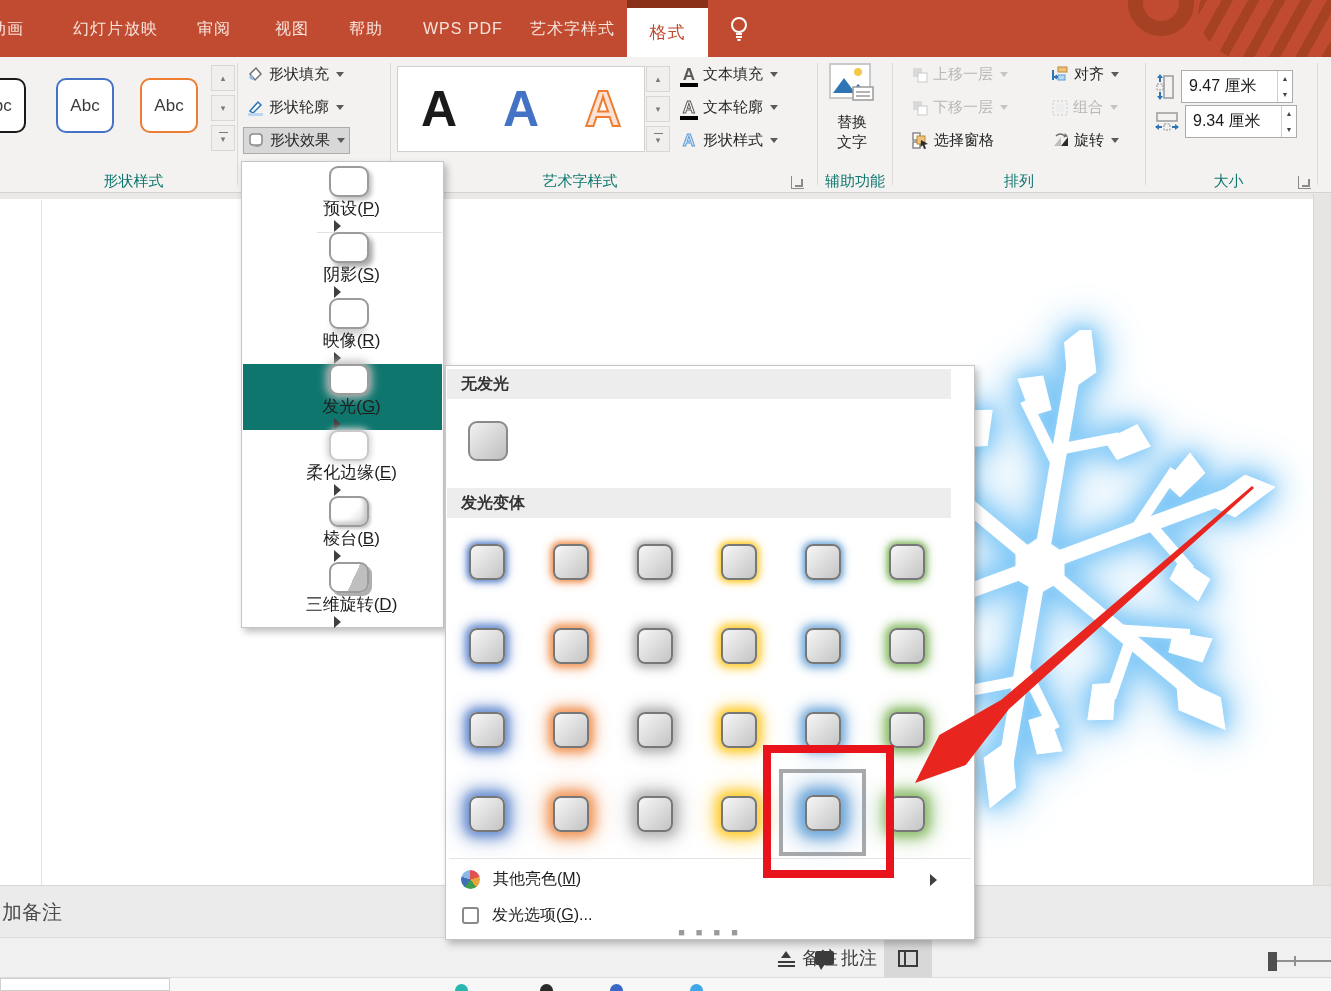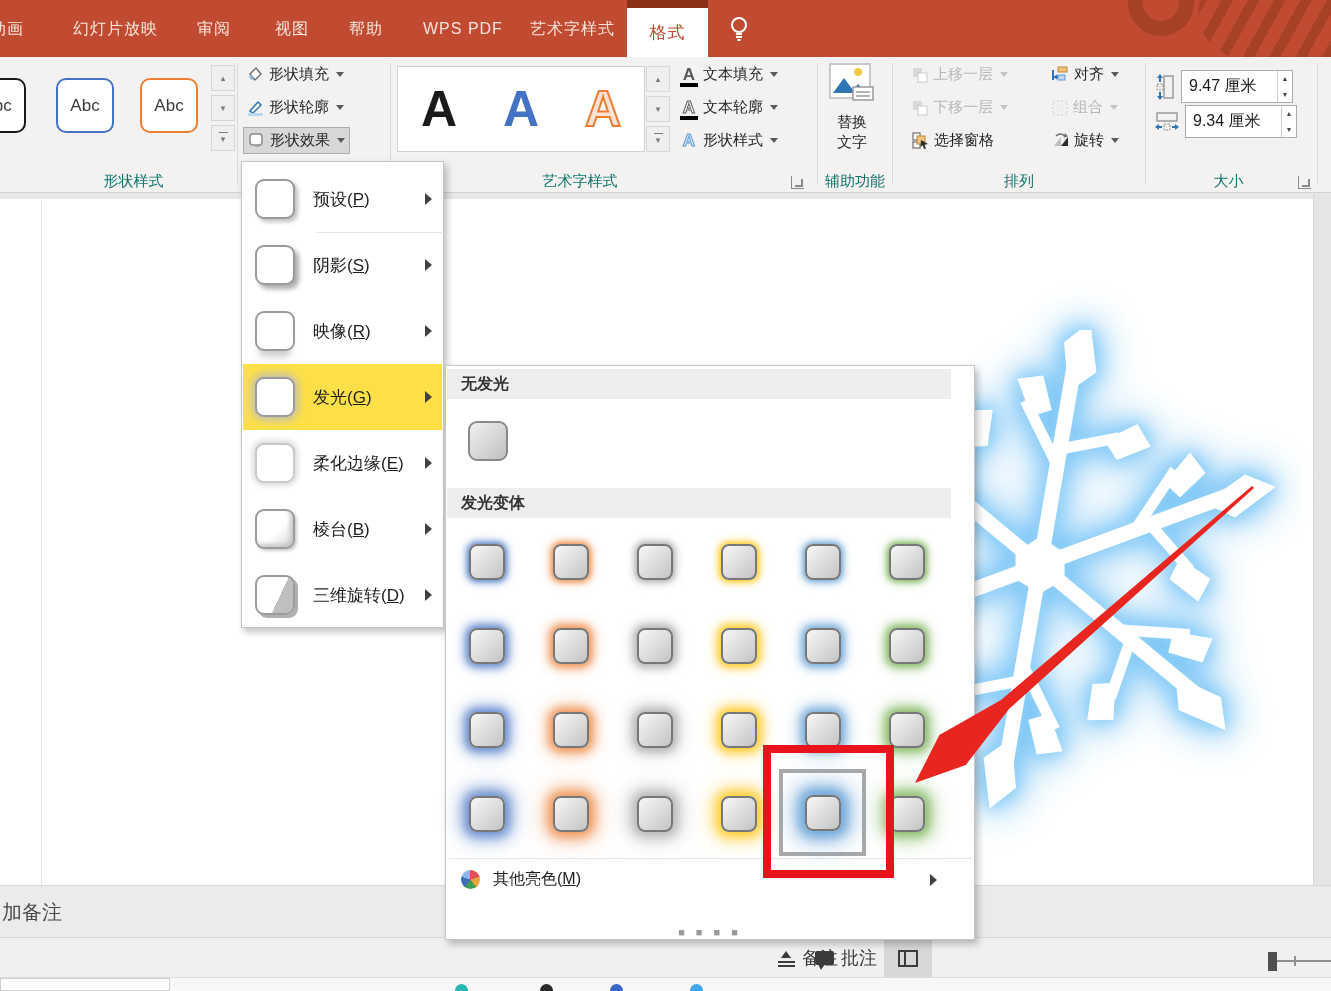--- a/index.html
+++ b/index.html
@@ -59,22 +59,22 @@
   .slide-topline { position:absolute; left:0; top:193px; width:1331px; height:6px; background:#E9E8E7; z-index:6; }
   .pane-vline { position:absolute; left:41px; top:200px; width:1px; height:685px; background:#E3E2E1; z-index:6; }
   .right-margin { position:absolute; left:1313px; top:194px; width:18px; height:691px; background:#E6E5E4; border-left:1px solid #D8D7D6; z-index:6; }
 
   .snowflake { position:absolute; left:880px; top:330px; z-index:8;
                filter:drop-shadow(0 0 5px #9AD4FA) drop-shadow(0 0 12px #6FC0F5) drop-shadow(0 0 20px #8ACCF7); }
 
   
   .menu { position:absolute; left:241px; top:161px; width:203px; height:467px; background:#fff; border:1px solid #C6C5C4;
           box-shadow:3px 4px 7px rgba(0,0,0,.25); z-index:40; }
-  .menuitem { position:absolute; left:1px; width:199px; height:66px; display:flex; align-items:center; cursor:default; }
-  .menuitem.active { background:#fde047; }
+  .menuitem { position:absolute; left:1px; width:199px; height:66px; display:flex; align-items:center; cursor:default;flex-direction:column; }
+  .menuitem.active { background:#0f766e; }
   .mthumb { width:40px; height:40px; background:#fff; border:2px solid #9B9B9B; border-radius:9px; margin-left:12px; }
   .mt-preset { box-shadow:3px 3px 4px #C0C0C0; }
   .mt-shadow { box-shadow:4px 4px 5px #ABABAB; }
   .mt-reflect { box-shadow:0 10px 7px -4px #CFCFCF; }
   .mt-glow { box-shadow:0 0 8px 3px #BDBDBD; }
   .mt-soft { border-color:#C9C9C9; box-shadow:0 0 6px 2px #D4D4D4; }
   .mt-bevel { background:linear-gradient(135deg,#fff 55%,#D8D8D8); box-shadow:inset -3px -3px 4px #C8C8C8, 2px 2px 3px #CCC; }
   .mt-3d { background:linear-gradient(115deg,#fff 60%,#BFBFBF 60%); box-shadow:3px 3px 0 #AFAFAF; }
   .mlabel { font-size:17px; color:#1E1E1E; margin-left:18px; flex:1; }
   .marrow { width:0; height:0; border-top:6px solid transparent; border-bottom:6px solid transparent; border-left:7px solid #404040; margin-right:10px; }
@@ -427,20 +427,24 @@
       <div class="glow-swatch" style="left: 23px; top: 178px; box-shadow: rgba(68, 114, 196, 0.733) 0px 0px 5px 2px, rgba(68, 114, 196, 0.333) 0px 0px 9px 4px;"></div>
     <div class="hoverframe">
       <div class="swatch-core"></div>
     </div>
     <div class="subsep"></div>
     <div class="subrow" style="top:497px">
       <div class="colorwheel"></div>
       <div class="txt">其他亮色(<u>M</u>)</div>
       <div class="marrow"></div>
     </div>
+    <div class="subrow" style="top:533px">
+      <div class="sq-icon"></div>
+      <div class="txt">发光选项(<u>G</u>)...</div>
+    </div>
     <div class="gripdots">■ ■ ■ ■</div>
   </div>
 
   <div class="redrect"></div>
   <svg class="arrow-svg" width="360" height="320" viewBox="0 0 360 320">
     <polygon points="15,303 39.4,255 101,220 352,5.9 354,8.1 109,229 65.8,285" fill="#E8251F"></polygon>
   </svg>
 
   <div class="notespane"><span>加备注</span></div>
 

